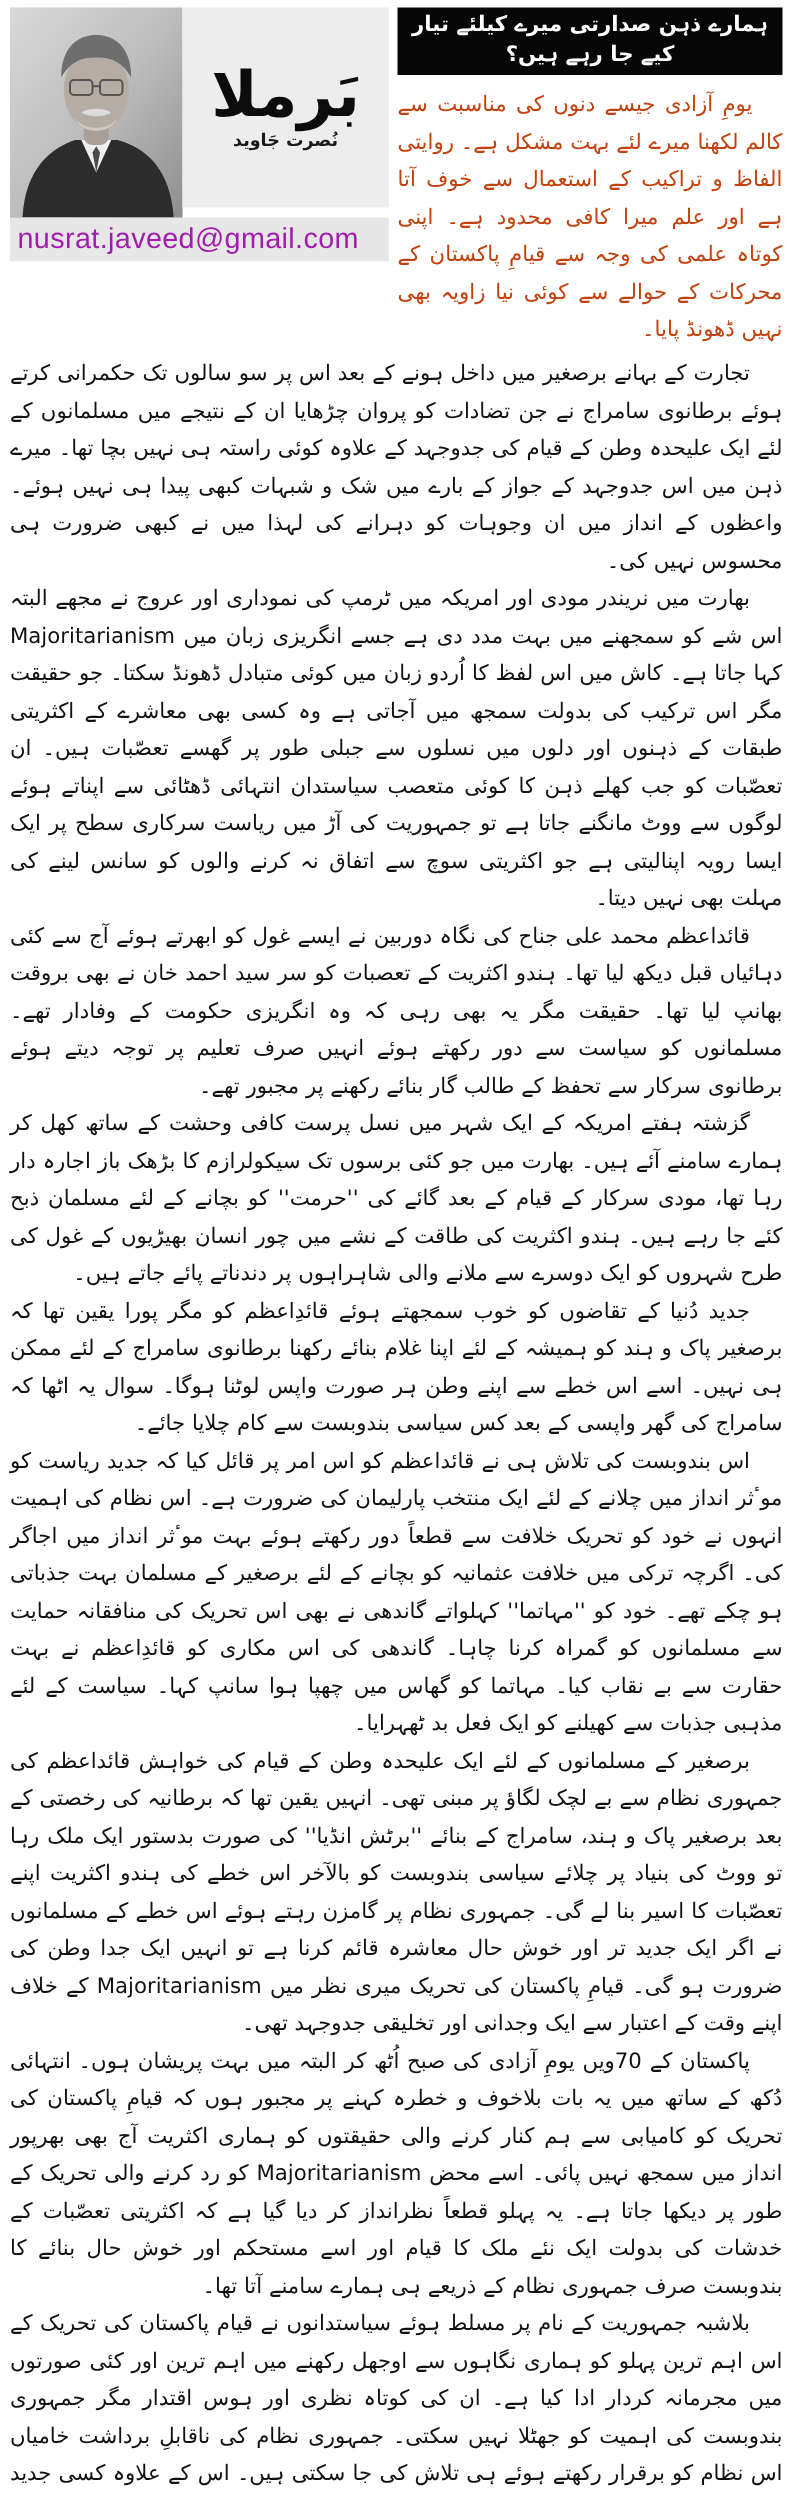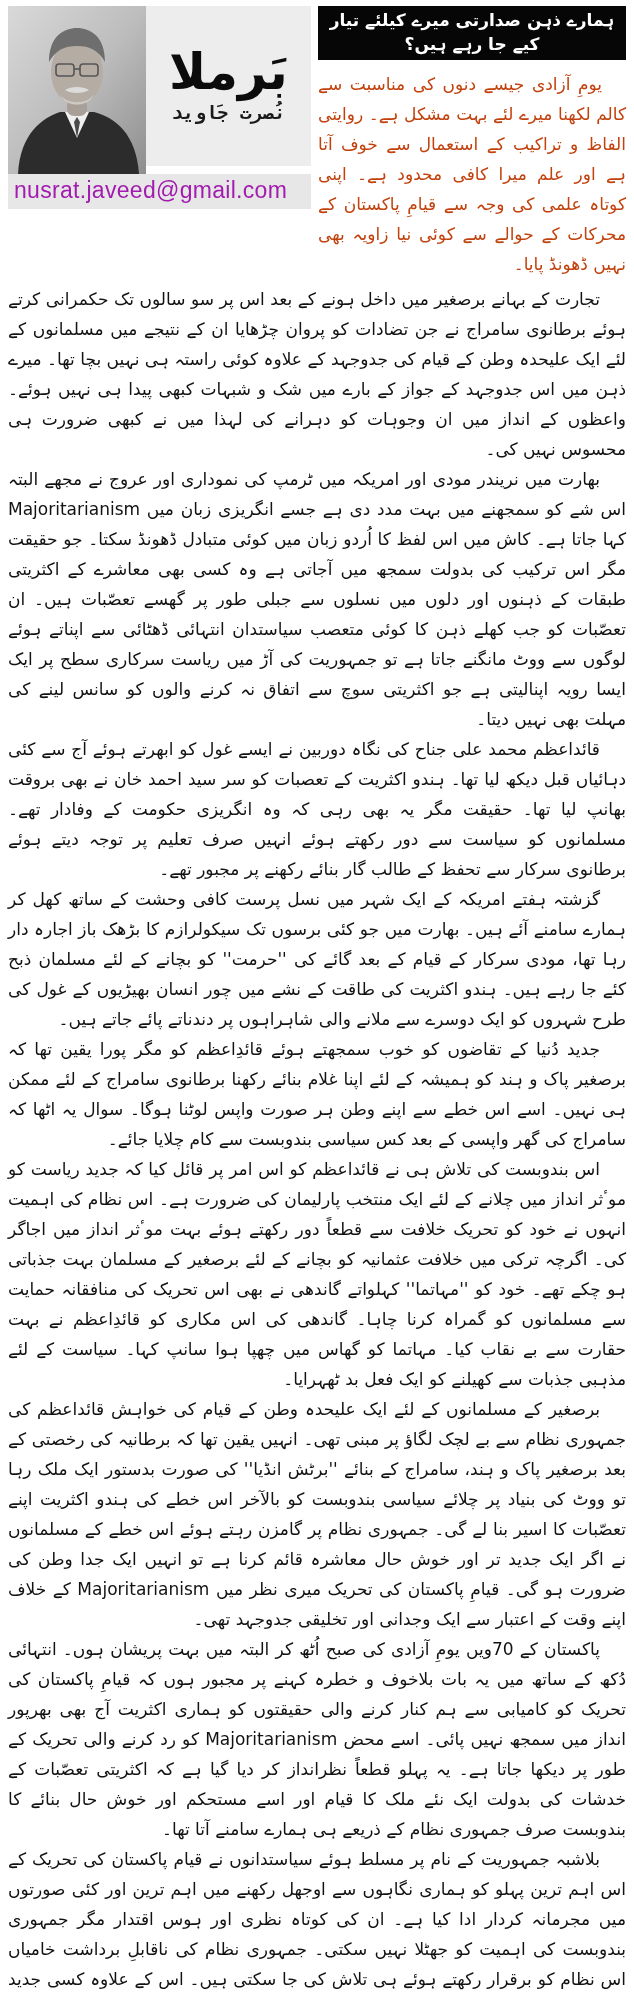--- a/index.html
+++ b/index.html
@@ -25,21 +25,21 @@
     background: linear-gradient(160deg, #d7d7d7 0%, #b9b9b9 45%, #8f8f8f 100%);
     overflow: hidden;
   }
   .photo svg { display: block; width: 100%; height: 100%; }
   .logo-box {
     flex: 1; background: #ededed;
     display: flex; flex-direction: column; align-items: center; justify-content: center;
     direction: rtl; gap: 4px;
   }
   .logo-title { font-size: 50px; font-weight: bold; line-height: 1; color: #0c0c0c; }
-  .logo-author { font-size: 19px; font-weight: bold; color: #1a1a1a; font-family: Liberation Mono, monospace; }
+  .logo-author { font-size: 14px; font-weight: bold; color: #1a1a1a; }
   .email-strip {
     margin-top: 8px; background: #e7e7e7; color: #a21caf;
     font-family: "Liberation Sans", sans-serif;
     font-size: 23px; padding: 3px 6px 5px 6px; letter-spacing: 0.3px;
     white-space: nowrap; overflow: hidden;
   }
 
   
   .right-col { flex: 1; display: flex; flex-direction: column; min-width: 0; }
   .headline-bar {

